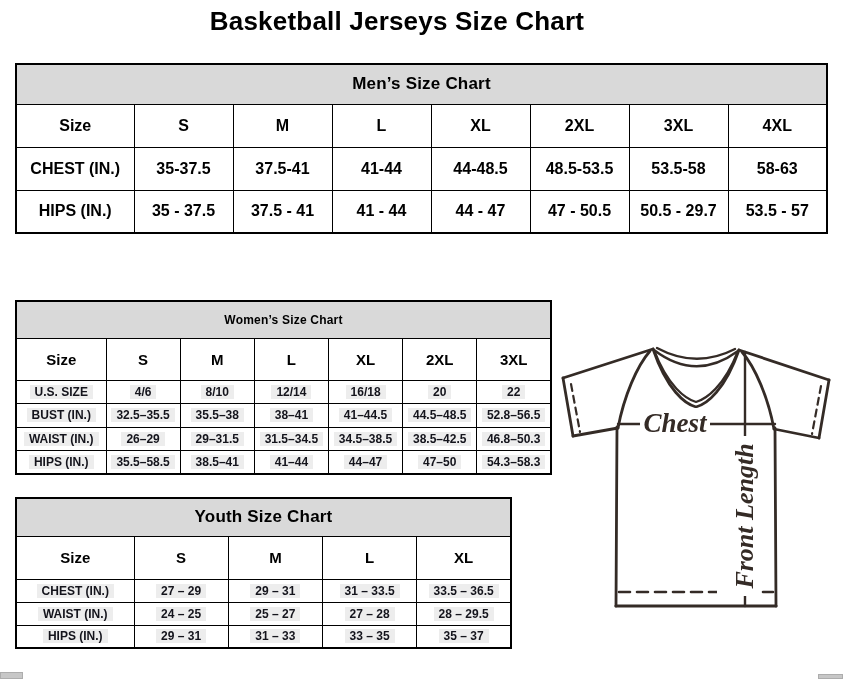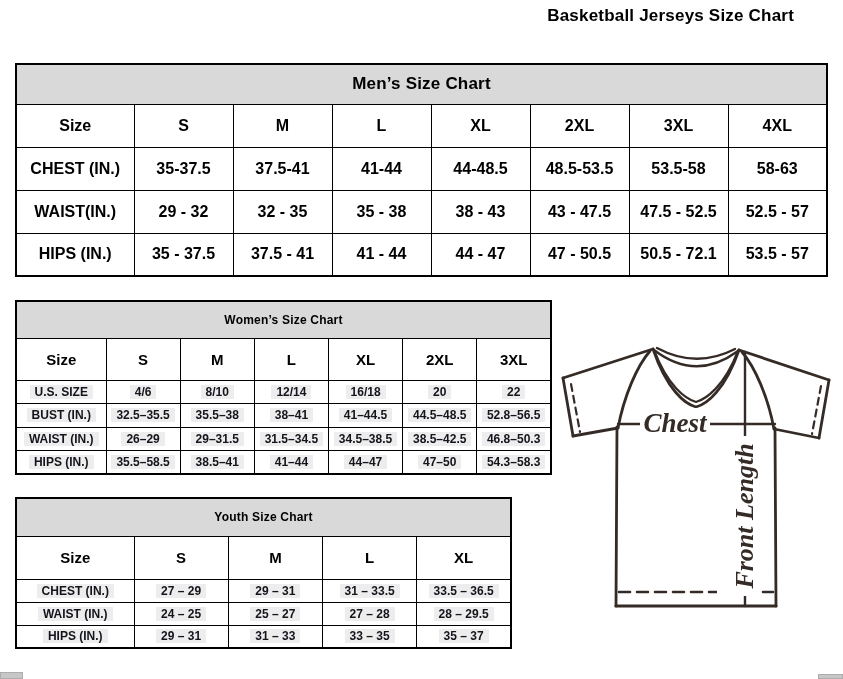--- a/index.html
+++ b/index.html
@@ -3,21 +3,21 @@
 <meta charset="utf-8">
 <style>
   * { margin:0; padding:0; box-sizing:border-box; }
   html,body { background:#fff; }
   body {
     width:843px; height:679px; position:relative; overflow:hidden;
     font-family:"Liberation Sans", sans-serif; color:#000;
   }
   .page-title {
     position:absolute; left:0; top:6px; width:794px;
-    text-align:right; font-size:17px; font-weight:bold; letter-spacing:0.2px;
+    text-align:center; font-size:26px; font-weight:bold; letter-spacing:0.2px;
   }
   table.tbl {
     position:absolute; border-collapse:collapse; table-layout:fixed;
     background:#fff; border:2px solid #000;
   }
   .tbl th, .tbl td {
     border:1.5px solid #000; text-align:center; vertical-align:middle;
     font-weight:bold; padding:0 2px; overflow:hidden; white-space:nowrap;
   }
   .tbl .band {
@@ -27,21 +27,21 @@
   #mens { left:15px; top:63px; width:813px; }
   #mens .row-size th { height:43px; font-size:16px; }
   #mens tbody td, #mens tbody th { height:43px; font-size:16px; }
   
   #womens { left:15px; top:300px; width:537px; }
   #womens .band { height:37px; font-size:12px; }
   #womens .row-size th { height:42px; font-size:15px; }
   #womens tbody td, #womens tbody th { height:23.5px; font-size:12px; color:#14141c; }
   
   #youth { left:15px; top:497px; width:497px; }
-  #youth .band { height:38px; font-size:12px; }
+  #youth .band { height:38px; font-size:17px; }
   #youth .row-size th { height:43px; font-size:15px; }
   #youth tbody td, #youth tbody th { height:23px; font-size:12px; color:#14141c; }
   
   .hl { background:#ededed; padding:0 5px; }
   
   .jersey-wrap { position:absolute; left:557px; top:340px; width:278px; height:296px; }
   .jersey-wrap svg { display:block; width:278px; height:296px; }
   .measure-label {
     font-family:"Liberation Serif", serif; font-style:italic; font-weight:bold;
     fill:#342b26;
@@ -81,37 +81,27 @@
         <th scope="row">CHEST (IN.)</th>
         <td>35-37.5</td>
         <td>37.5-41</td>
         <td>41-44</td>
         <td>44-48.5</td>
         <td>48.5-53.5</td>
         <td>53.5-58</td>
         <td>58-63</td>
       </tr>
       <tr>
-        <th scope="row">WAIST(IN.)</th>
-        <td>29 - 32</td>
-        <td>32 - 35</td>
-        <td>35 - 38</td>
-        <td>38 - 43</td>
-        <td>43 - 47.5</td>
-        <td>47.5 - 52.5</td>
-        <td>52.5 - 57</td>
-      </tr>
-      <tr>
         <th scope="row">HIPS (IN.)</th>
         <td>35 - 37.5</td>
         <td>37.5 - 41</td>
         <td>41 - 44</td>
         <td>44 - 47</td>
         <td>47 - 50.5</td>
-        <td>50.5 - 72.1</td>
+        <td>50.5 - 29.7</td>
         <td>53.5 - 57</td>
       </tr>
     </tbody>
   </table>
 
 <table id="womens" class="tbl">
   <colgroup>
       <col style="width:90px">
       <col span="6">
     </colgroup>

